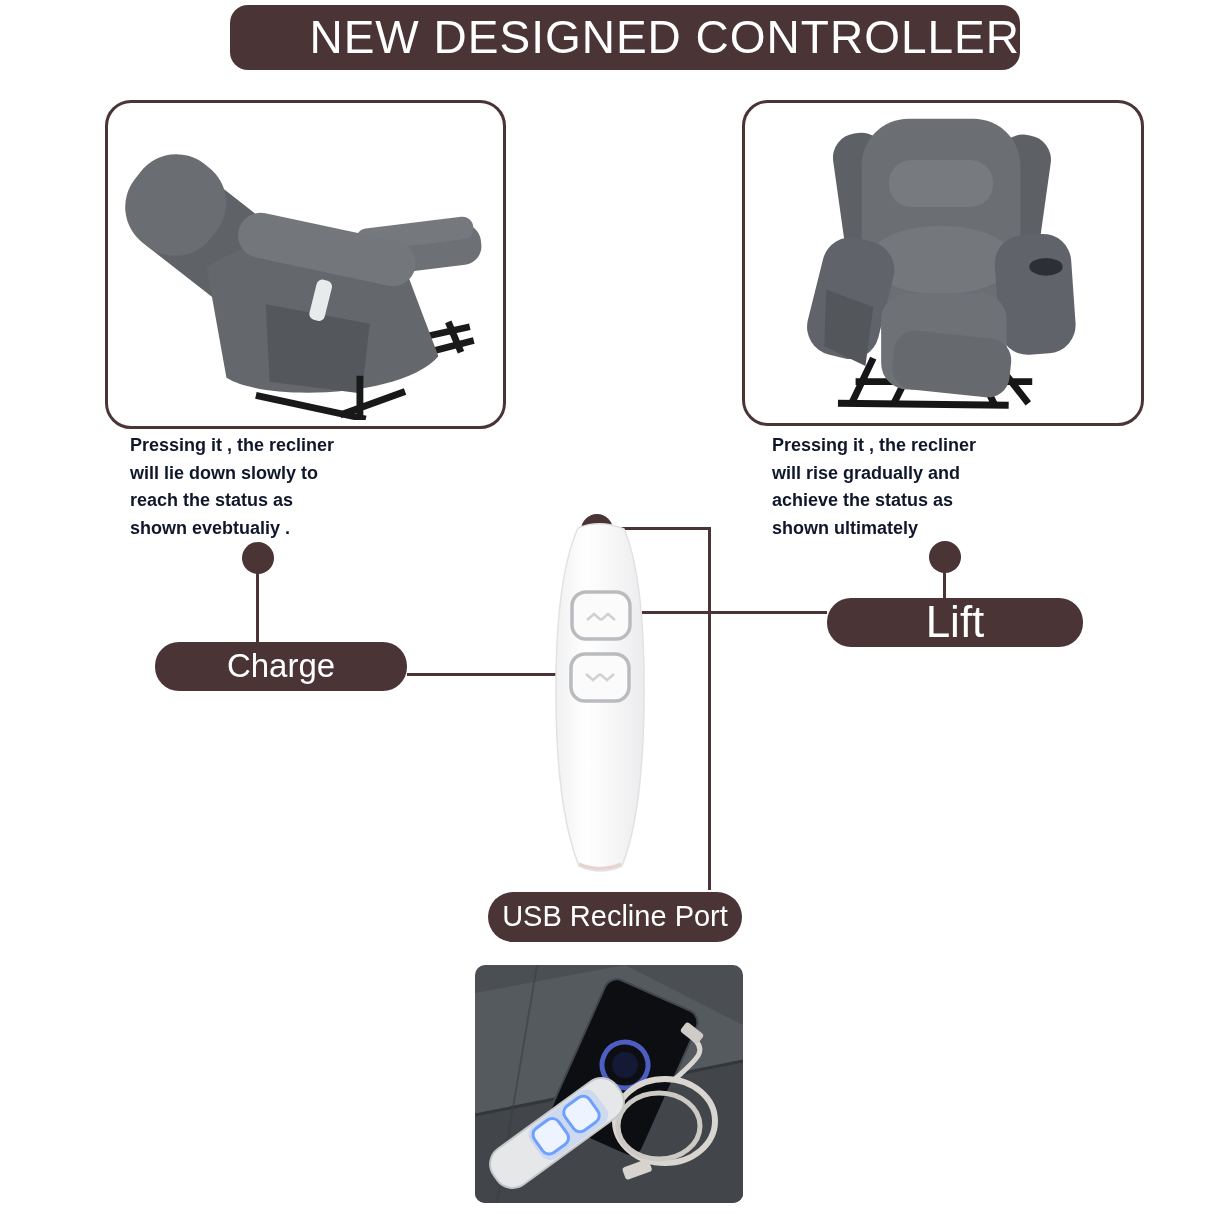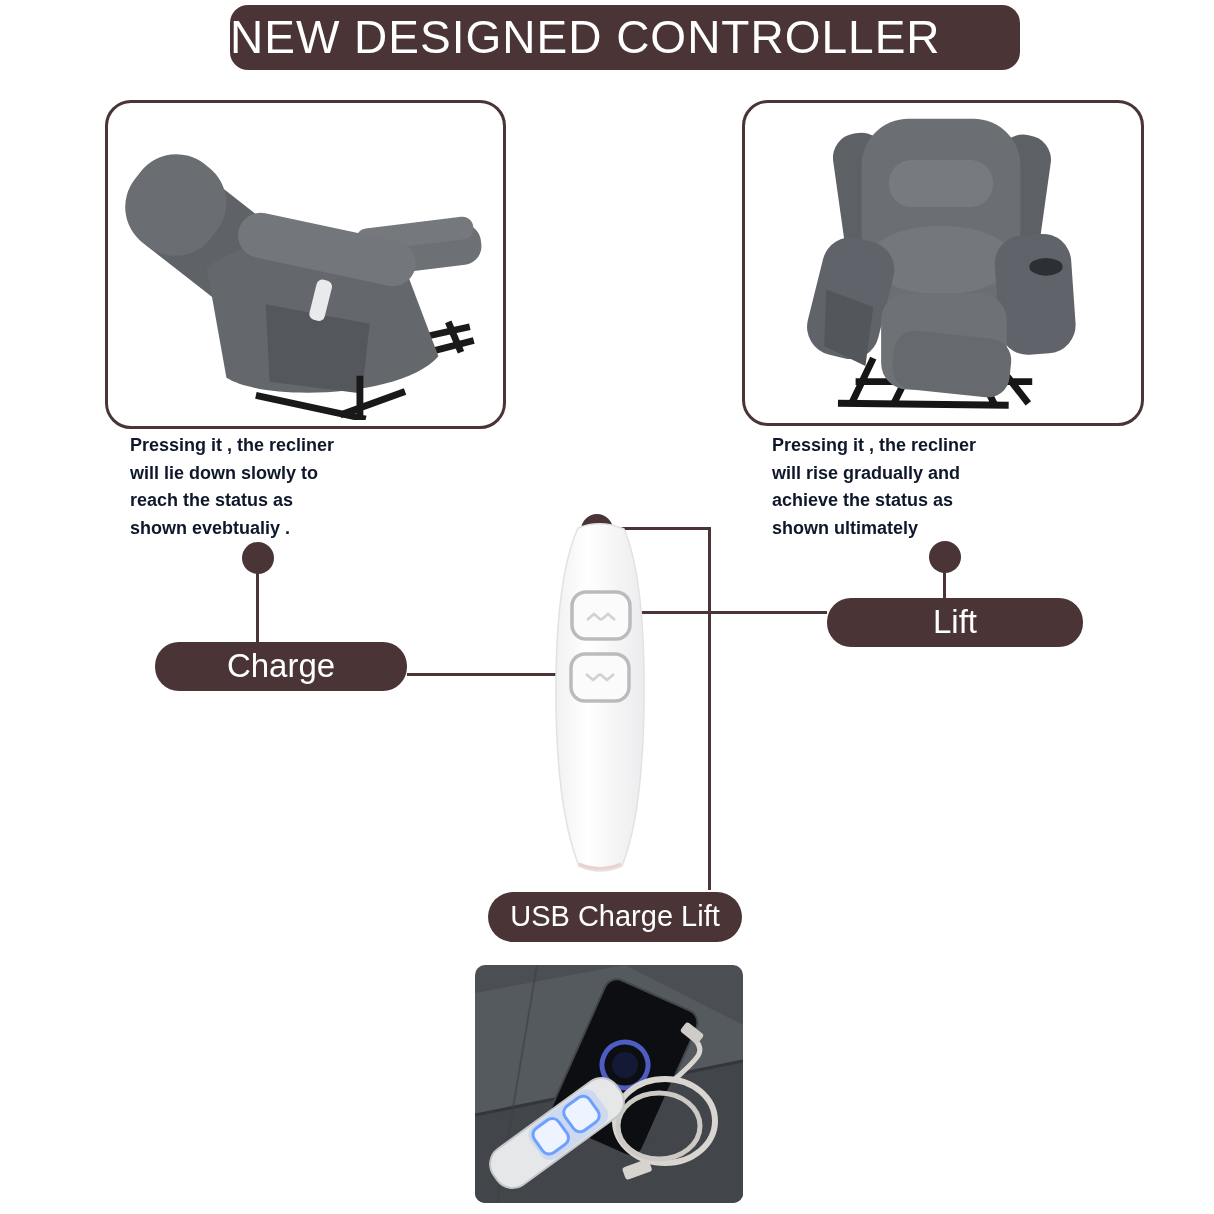--- a/index.html
+++ b/index.html
@@ -1,32 +1,32 @@
 <!DOCTYPE html>
 <html><head>
 <meta charset="utf-8">
 <style>
   html,body{margin:0;padding:0;background:#ffffff;}
   .stage{position:relative;width:1214px;height:1214px;background:#fff;overflow:hidden;
          font-family:"Liberation Sans",sans-serif;}
   .banner{position:absolute;left:230px;top:5px;width:790px;height:65px;background:#4a3436;
-          border-radius:18px;color:#fff;font-size:46px;letter-spacing:1px;text-align:left;
+          border-radius:18px;color:#fff;font-size:46px;letter-spacing:1px;text-align:right;
           line-height:64px;white-space:nowrap;}
   .photo-box{position:absolute;border:3px solid #4a3436;border-radius:26px;background:#fff;overflow:hidden;}
   .box-left{left:105px;top:100px;width:395px;height:323px;}
   .box-right{left:742px;top:100px;width:396px;height:320px;}
   .caption{position:absolute;color:#0f172a;font-weight:bold;font-size:18px;line-height:27.5px;
            white-space:pre-line;}
   .cap-left{left:130px;top:432px;width:380px;}
   .cap-right{left:772px;top:432px;width:410px;}
   .pill{position:absolute;background:#4a3436;color:#fff;text-align:center;}
   .pill-recline{left:155px;top:642px;width:252px;height:49px;border-radius:24px;
                 font-size:33px;line-height:48px;}
   .pill-lift{left:827px;top:598px;width:256px;height:49px;border-radius:24px;
-             font-size:33px;line-height:48px;}
+             font-size:44px;line-height:48px;}
   .pill-usb{left:488px;top:892px;width:254px;height:50px;border-radius:25px;
             font-size:29px;line-height:49px;}
   .dot{position:absolute;width:32px;height:32px;border-radius:50%;background:#4a3436;}
   .line{position:absolute;background:#4a3436;}
   .remote-svg{position:absolute;left:548px;top:514px;width:104px;height:366px;}
   .bottom-photo{position:absolute;left:475px;top:965px;width:268px;height:238px;
                 border-radius:10px;overflow:hidden;}
   svg{display:block;}
 </style>
 </head>
@@ -118,21 +118,21 @@
     </g>
     <g>
       <rect x="23" y="140" width="58" height="47" rx="14" fill="#fbfbfc" stroke="#b9bcbe" stroke-width="3.5"></rect>
       <g stroke="#cfd1d3" stroke-width="2.5" fill="none">
         <path d="M38,160 l7,6 l7,-6"></path>
           <path d="M52,160 l7,6 l7,-6"></path>
       </g>
     </g>
   </svg>
 
-  <div class="pill pill-usb">USB Charge Lift</div>
+  <div class="pill pill-usb">USB Recline Port</div>
 
   <div class="bottom-photo">
     <svg viewBox="0 0 268 238" width="268" height="238">
       <rect width="268" height="238" fill="#4b4f54"></rect>
       <polygon points="0,28 150,0 268,60 268,238 0,200" fill="#555a5f"></polygon>
       <polygon points="0,150 268,96 268,238 0,238" fill="#42464b"></polygon>
       <path d="M0,150 L268,96" stroke="#33373b" stroke-width="3"></path>
       <path d="M62,0 L22,238" stroke="#3c4045" stroke-width="2" opacity="0.6"></path>
       <g transform="rotate(24 150 100)">
         <rect x="100" y="24" width="100" height="158" rx="13" fill="#0c0e11" stroke="#42464c" stroke-width="2"></rect>

